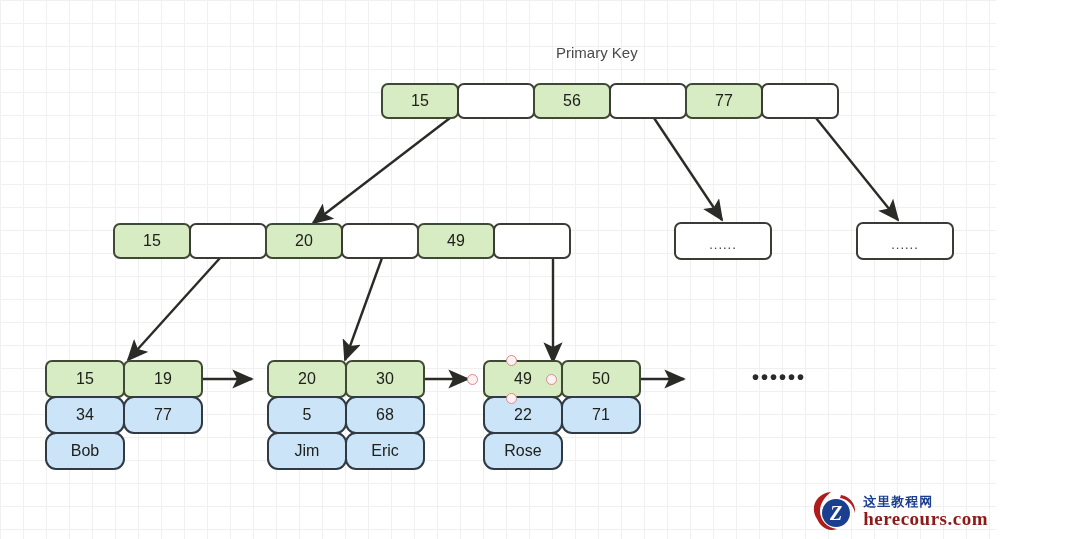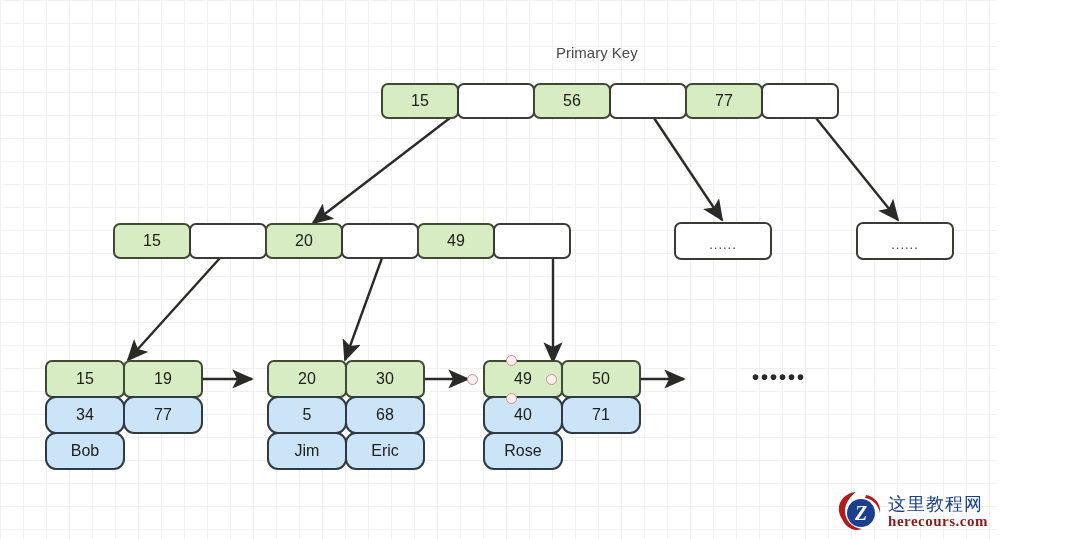--- a/index.html
+++ b/index.html
@@ -129,28 +129,28 @@
     height: 46px;
     flex: 0 0 auto;
   }
   .wm-text {
     margin-left: 4px;
     display: flex;
     flex-direction: column;
     line-height: 1.05;
   }
   .wm-cn {
-    font-size: 18px;
-    font-weight: normal;
+    font-size: 13px;
+    font-weight: bold;
     color: #1a3f8f;
     letter-spacing: 1px;
     font-family: "DejaVu Sans", sans-serif;
   }
   .wm-en {
-    font-size: 15px;
+    font-size: 19px;
     font-weight: bold;
     color: #8c1a1a;
     letter-spacing: 0.5px;
     font-family: "Liberation Serif", serif;
   }
 </style>
 </head>
 <body>
 
 <div id="canvas">
@@ -234,21 +234,21 @@
       <div class="cell val">Eric</div>
     </div>
   </div>
 
   <div class="node leaf" style="left:471px; top:360px;">
     <div class="row keys">
       <div class="cell key">49</div>
       <div class="cell key">50</div>
     </div>
     <div class="row values">
-      <div class="cell val">40</div>
+      <div class="cell val">22</div>
       <div class="cell val">71</div>
     </div>
     <div class="row values">
       <div class="cell val">Rose</div>
     </div>
   </div>
 
   <div class="handle" style="left:506px; top:355px;"></div>
   <div class="handle" style="left:506px; top:393px;"></div>
   <div class="handle" style="left:467px; top:374px;"></div>

